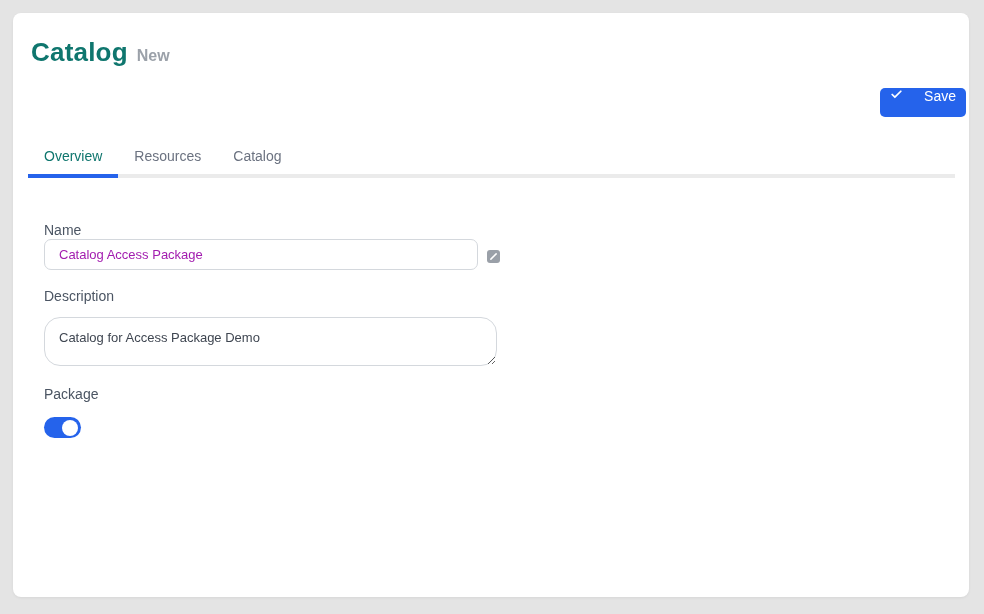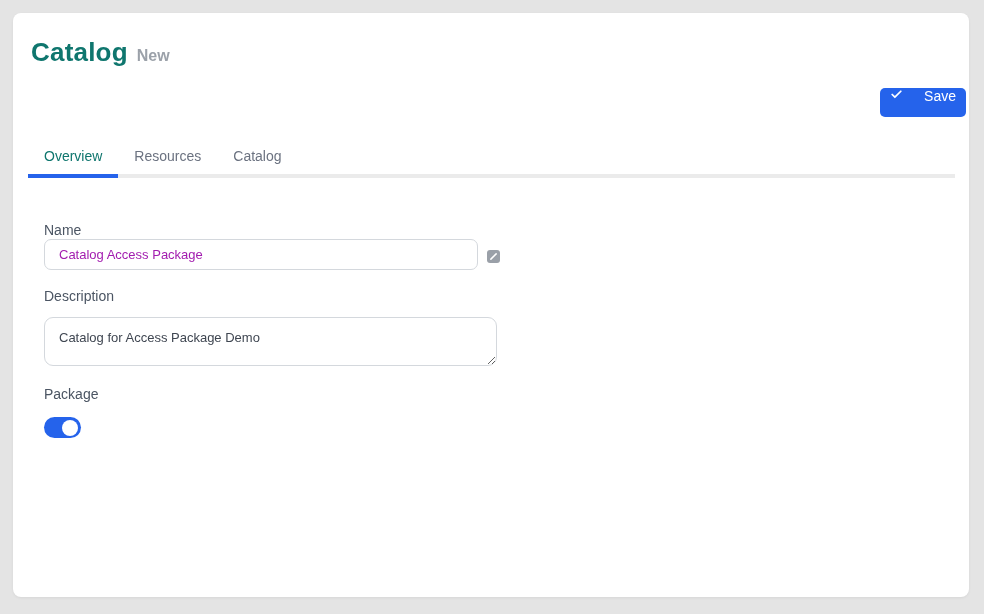--- a/index.html
+++ b/index.html
@@ -118,21 +118,21 @@
     background: #9aa0a8;
     border-radius: 3px;
     display: flex; align-items: center; justify-content: center;
     cursor: pointer;
   }
   .desc-textarea {
     position: absolute;
     left: 31px; top: 304px;
     width: 453px; height: 49px;
     border: 1px solid #d4d8dd;
-    border-radius: 9px;
+    border-radius: 16px;
     padding: 12px 14px;
     font-family: "Liberation Sans", sans-serif;
     font-size: 13px;
     color: #3f4651;
     background: #ffffff;
     outline: none;
     resize: both;
   }
   
   .toggle {

